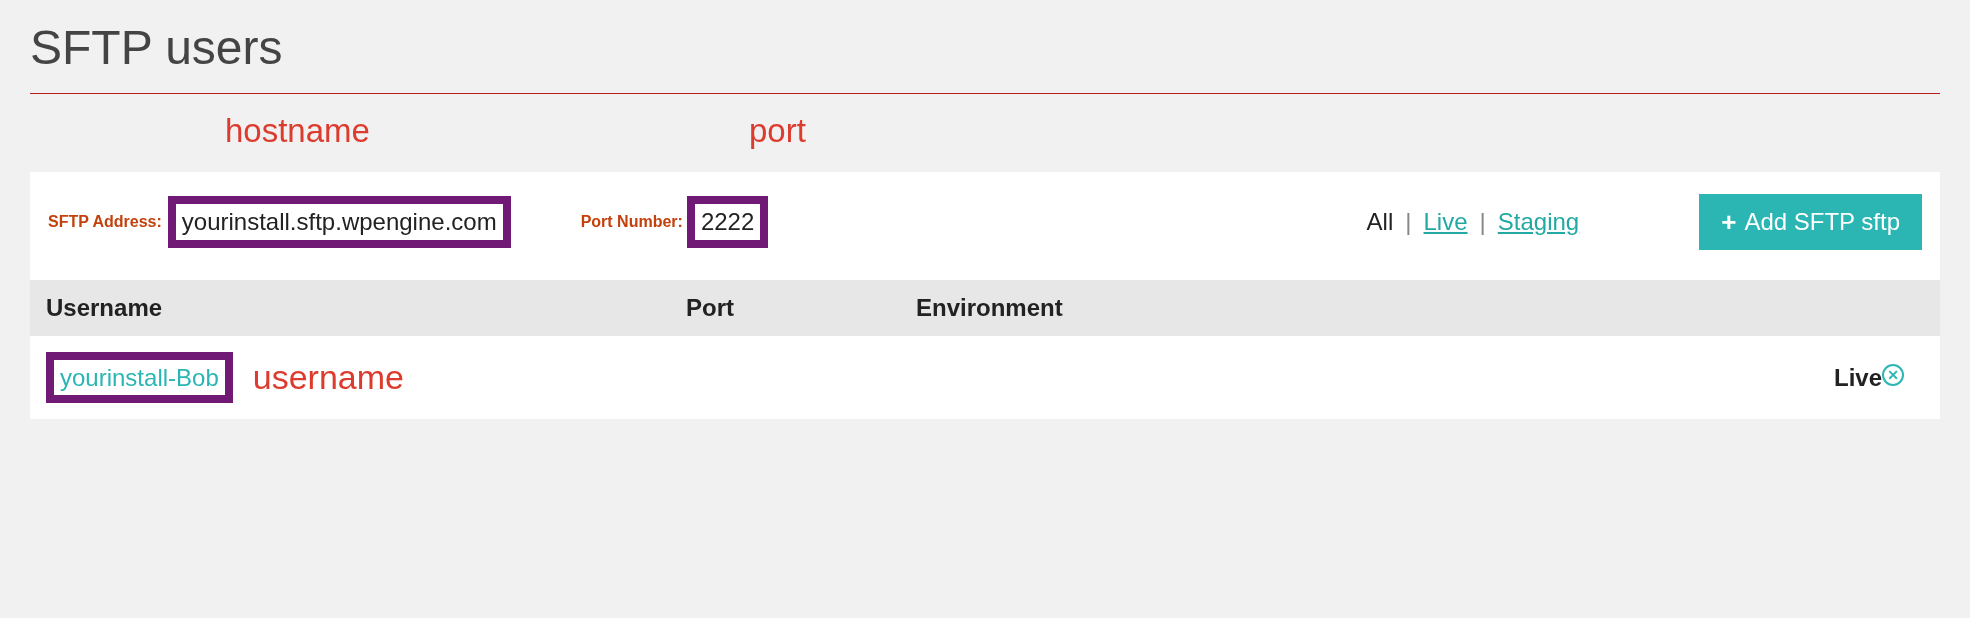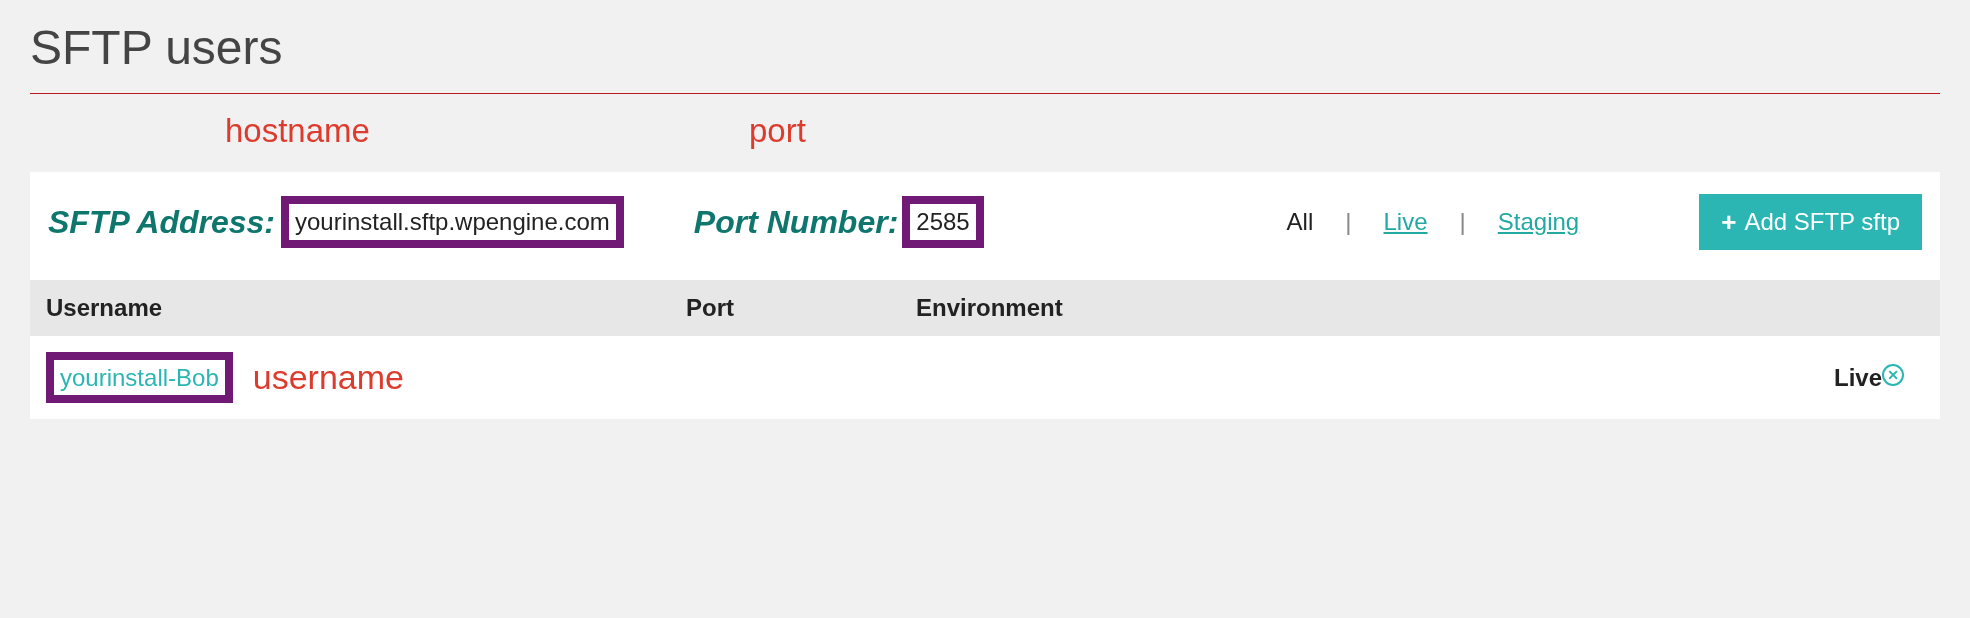--- a/index.html
+++ b/index.html
@@ -32,35 +32,35 @@
   .panel{
     background:#fff;
     padding:0;
   }
   .top-row{
     display:flex;
     align-items:center;
     padding:22px 18px 30px 18px;
     gap:0;
   }
-  .label{font-weight:700;font-size:32px;color:#0f766e;font-style:italic;}
+  .label{font-weight:700;font-size:16px;color:#c2410c;}
   .val{font-size:24px;color:#222;font-weight:400;}
   .redbox{
     border:8px solid #701a75;
     padding:2px 6px;
     display:inline-block;
     line-height:1.3;
   }
   .filters{
     margin-left:auto;
     font-size:24px;
     color:#222;
     display:flex;
     align-items:center;
-    gap:32px;
+    gap:12px;
   }
   .filters .sep{color:#888;}
   .filters a{color:#23a9a3;text-decoration:underline;cursor:pointer;}
   .filters .plain{color:#222;}
   .btn-add{
     margin-left:120px;
     background:#2bb6b4;
     color:#fff;
     font-size:24px;
     font-weight:400;
@@ -134,21 +134,21 @@
     <span style="width:6px;"></span>
     <span class="redbox">
       <span class="val">yourinstall.sftp.wpengine.com</span>
     </span>
 
     <span style="width:70px;"></span>
 
     <span class="label">Port Number:</span>
     <span style="width:4px;"></span>
     <span class="redbox">
-      <span class="val">2585</span>
+      <span class="val">2222</span>
     </span>
 
     <div class="filters">
       <span class="plain">All</span>
       <span class="sep">|</span>
       <a>Live</a>
       <span class="sep">|</span>
       <a>Staging</a>
     </div>
 

